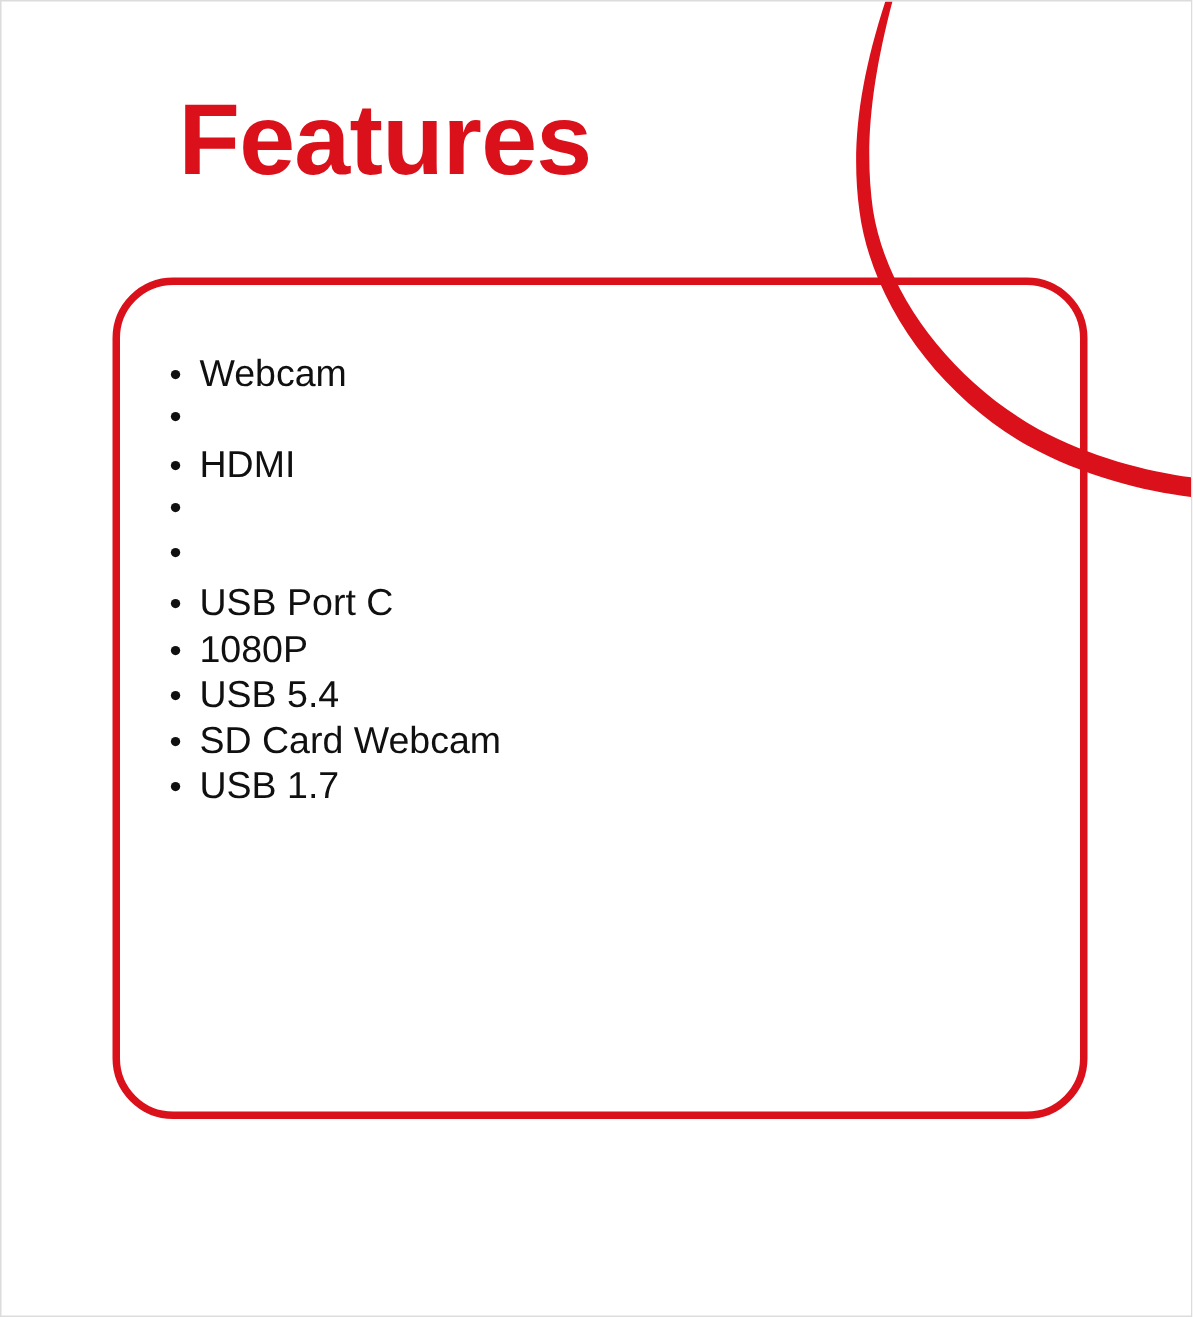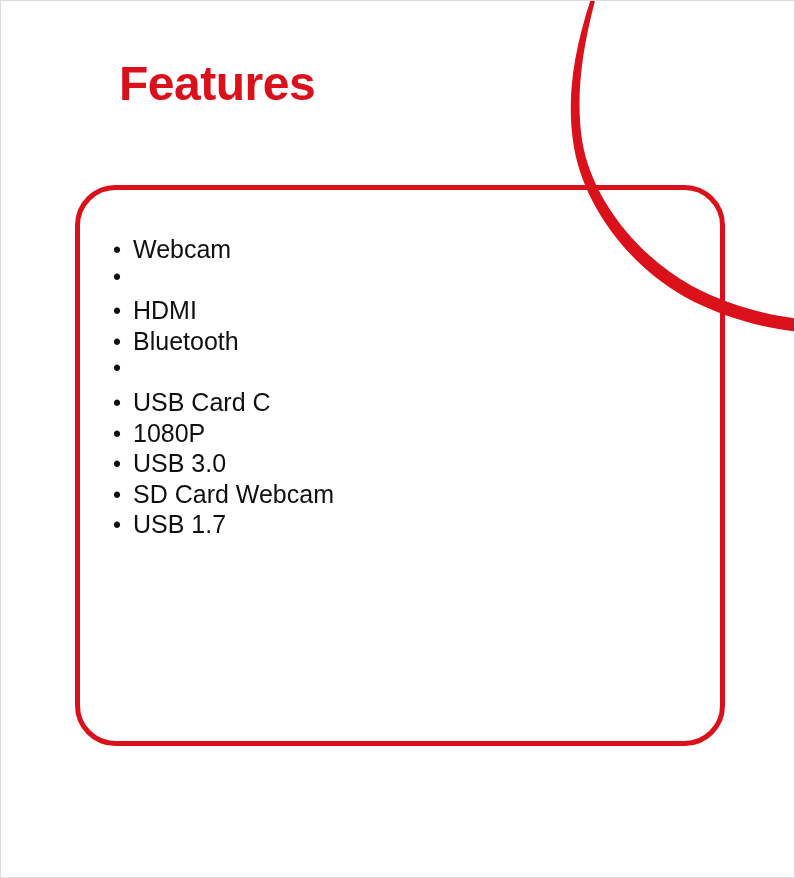--- a/index.html
+++ b/index.html
@@ -30,21 +30,21 @@
     display: block;
   }
 
   
   #title {
     position: absolute;
     left: 118px;
     top: 58px;
     margin: 0;
     font-family: "Liberation Sans", sans-serif;
-    font-size: 48px;
+    font-size: 67px;
     font-weight: bold;
     letter-spacing: -0.5px;
     line-height: 1.05;
     color: #DA101B;
     white-space: nowrap;
   }
 
   
   #feature-list {
     position: absolute;
@@ -105,36 +105,35 @@
     </li>
     <li>
       <span class="bullet">•</span>
     </li>
     <li>
       <span class="bullet">•</span>
       <span class="label">HDMI</span>
     </li>
     <li>
       <span class="bullet">•</span>
-      <span class="label">Bluetooth</span>
     </li>
     <li>
       <span class="bullet">•</span>
     </li>
     <li>
       <span class="bullet">•</span>
-      <span class="label">USB Card C</span>
+      <span class="label">USB Port C</span>
     </li>
     <li>
       <span class="bullet">•</span>
       <span class="label">1080P</span>
     </li>
     <li>
       <span class="bullet">•</span>
-      <span class="label">USB 3.0</span>
+      <span class="label">USB 5.4</span>
     </li>
     <li>
       <span class="bullet">•</span>
       <span class="label">SD Card Webcam</span>
     </li>
     <li>
       <span class="bullet">•</span>
       <span class="label">USB 1.7</span>
     </li>
   </ul>

